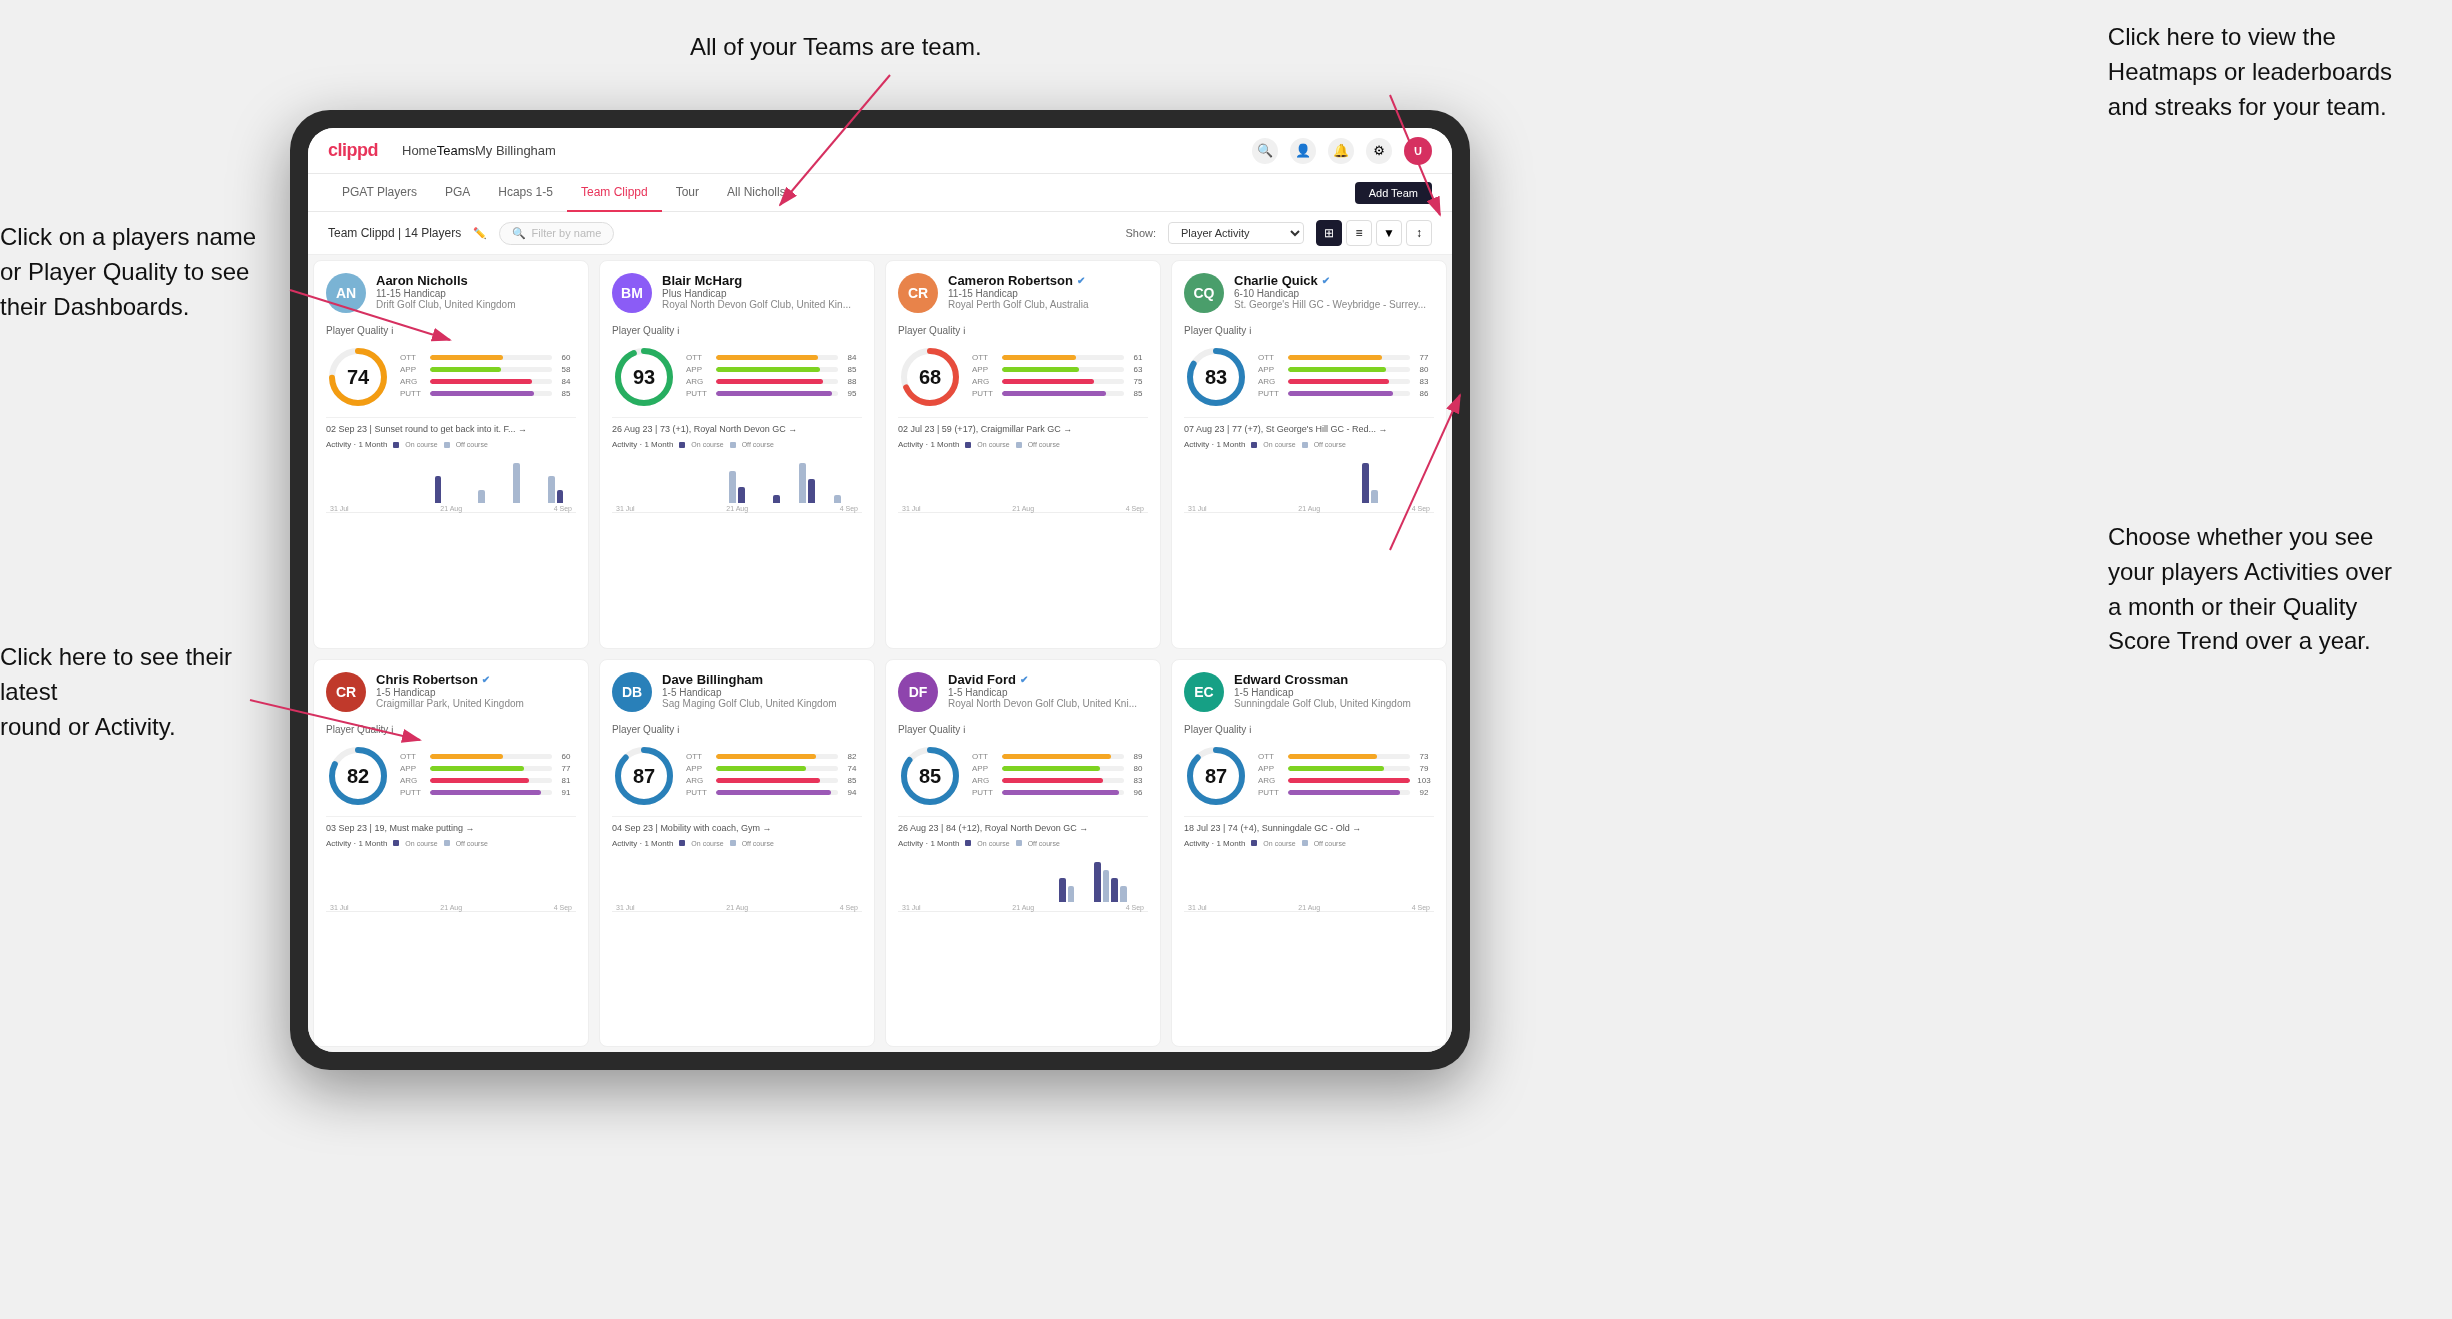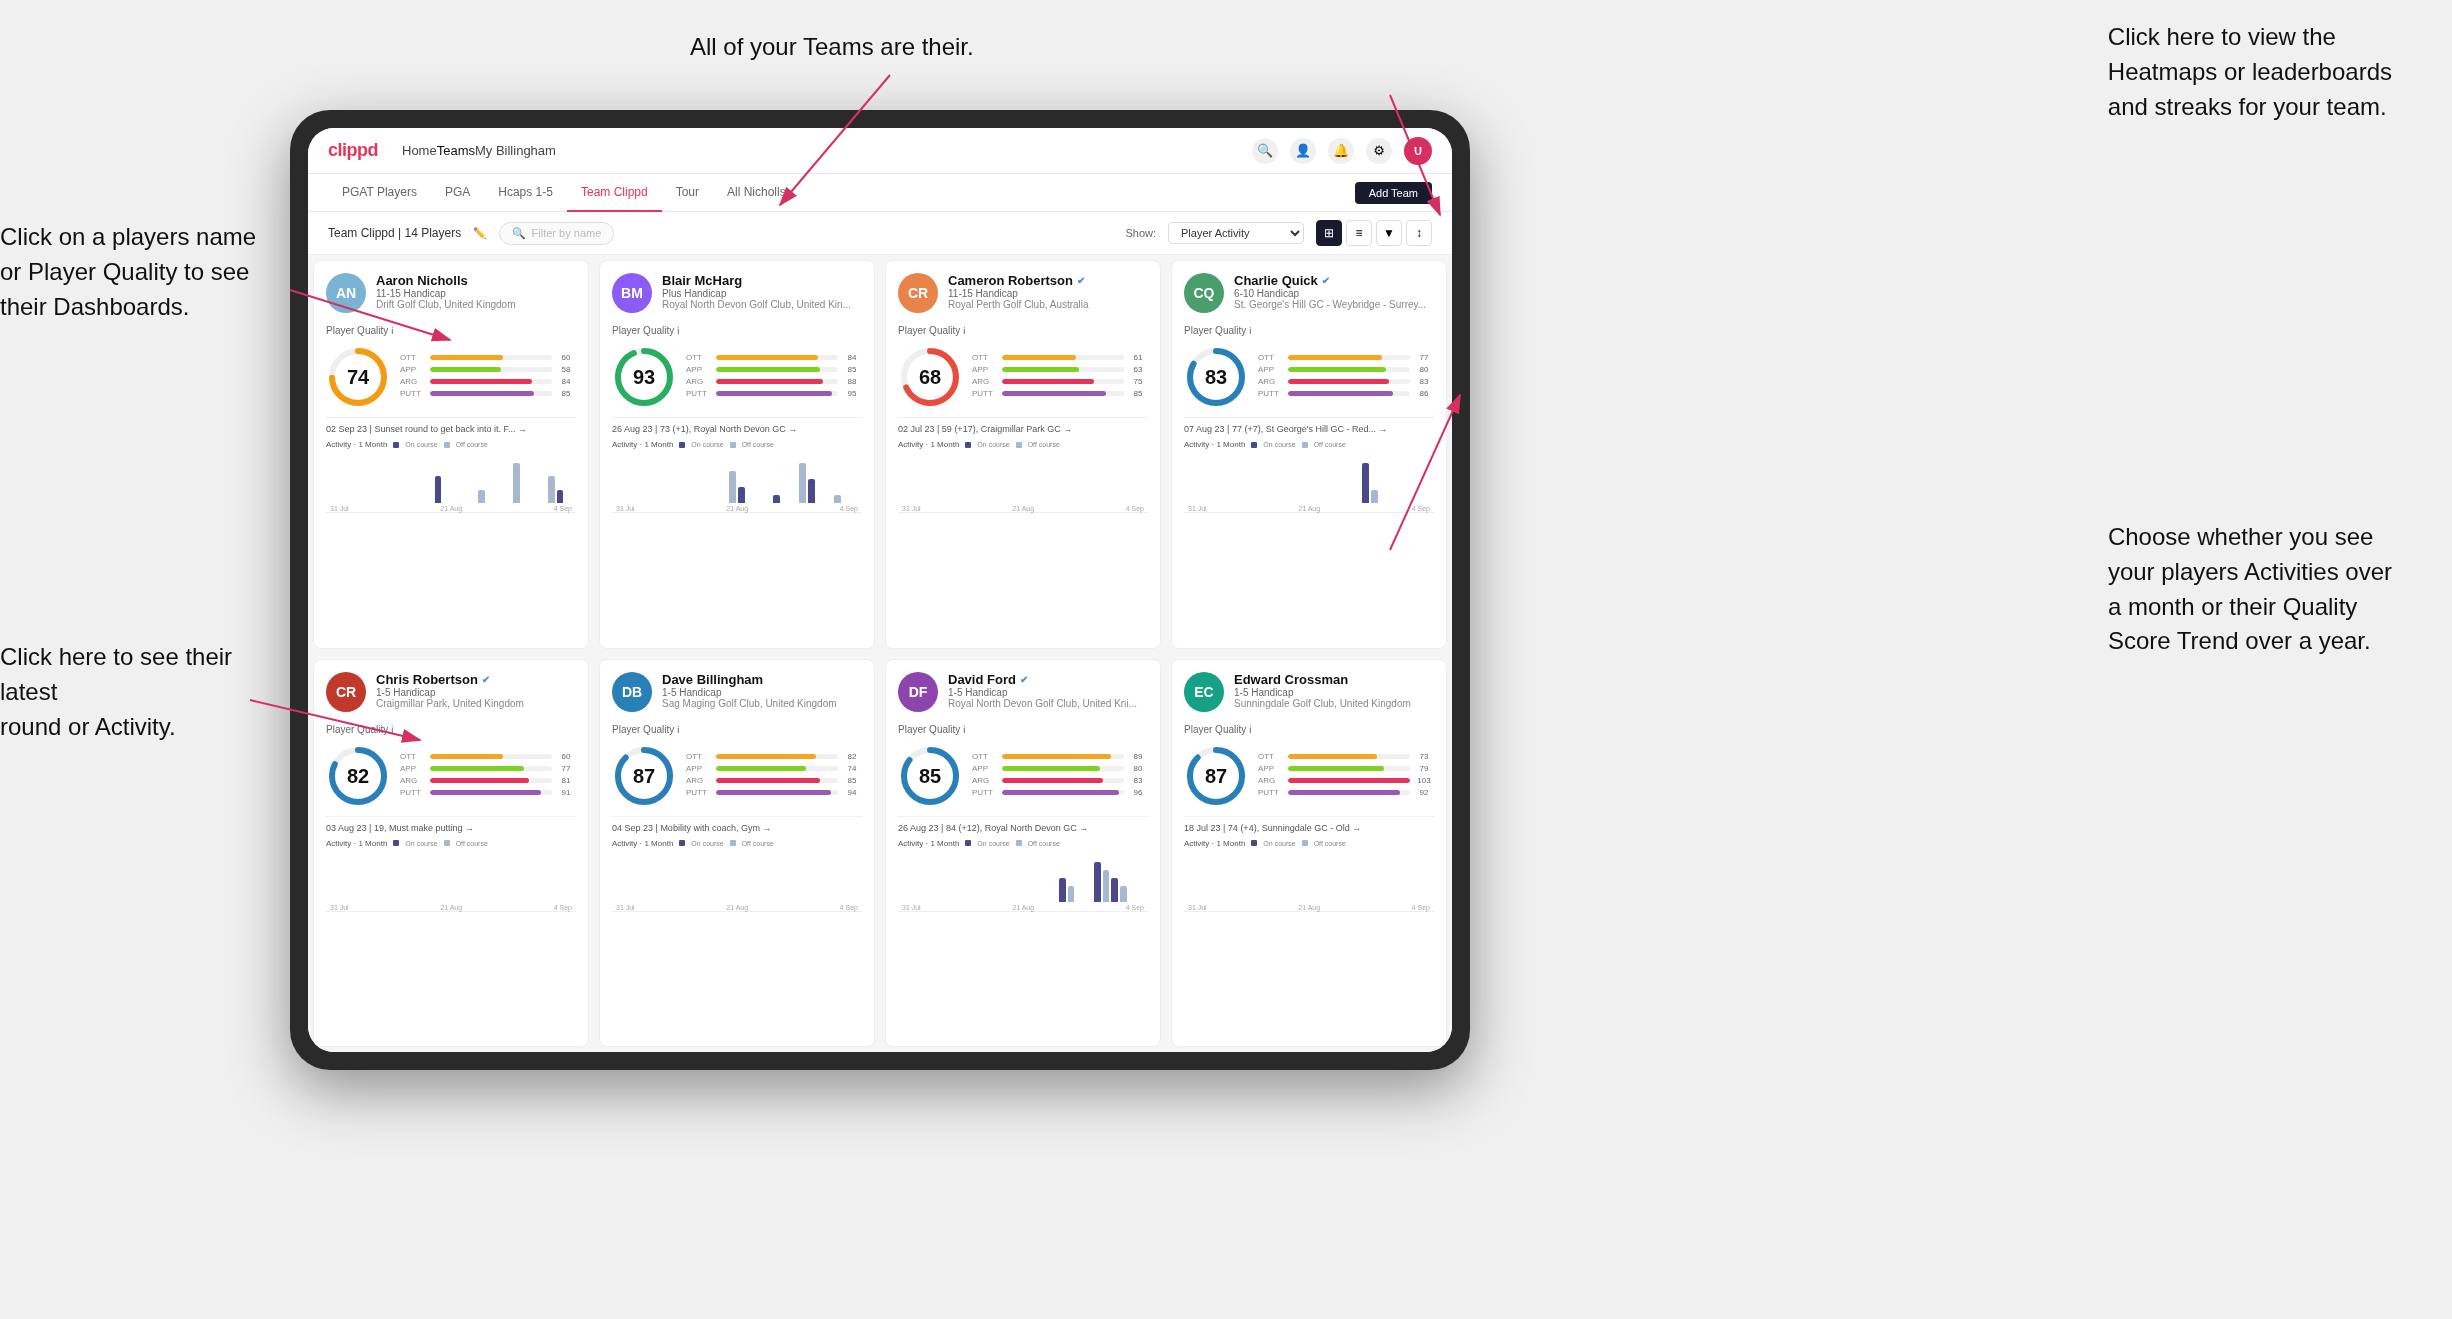--- a/index.html
+++ b/index.html
@@ -923,21 +923,21 @@
     <div class="bar-row">
       <span class="bar-label">PUTT</span>
       <div class="bar-track">
         <div class="bar-fill" style="width:91%;background:#9b59b6;"></div>
       </div>
       <span class="bar-value">91</span>
     </div>
   </div>
     </div>
     <div class="latest-round">
-      <span>03 Aug 23 | 19, Must make putting →</span>
+      <span>03 Sep 23 | 19, Must make putting →</span>
     </div>
     <div class="activity-section">
       <div class="activity-header">
         <span class="activity-title">Activity · 1 Month</span>
         <div class="activity-legend">
           <div class="legend-dot" style="background:#4a4a8a;"></div>
           <span class="legend-label">On course</span>
           <div class="legend-dot" style="background:#a8b8d0;"></div>
           <span class="legend-label">Off course</span>
         </div>
@@ -1300,21 +1300,21 @@
                 <span class="chart-label">4 Sep</span>
         </div>
       </div>
     </div>
   </div>
       </div>
 
   </div>
 </div>
 
-<div class="callout" style="left: 690px; top: 30px; max-width: 400px; text-align:center;">All of your Teams are their.</div>
+<div class="callout" style="left: 690px; top: 30px; max-width: 400px; text-align:center;">All of your Teams are team.</div>
 
 <div class="callout" style="right: 60px; top: 20px; max-width: 350px;">Click here to view the<br>Heatmaps or leaderboards<br>and streaks for your team.</div>
 
 <div class="callout" style="right: 60px; top: 520px; max-width: 380px;">Choose whether you see<br>your players Activities over<br>a month or their Quality<br>Score Trend over a year.</div>
 
 <div class="callout" style="left: 0px; top: 220px; max-width: 290px;">Click on a players name<br>or Player Quality to see<br>their Dashboards.</div>
 
 <div class="callout" style="left: 0px; top: 640px; max-width: 290px;">Click here to see their latest<br>round or Activity.</div>
 
 <svg style="position:absolute;top:0;left:0;width:2452px;height:1319px;pointer-events:none;overflow:visible;">

